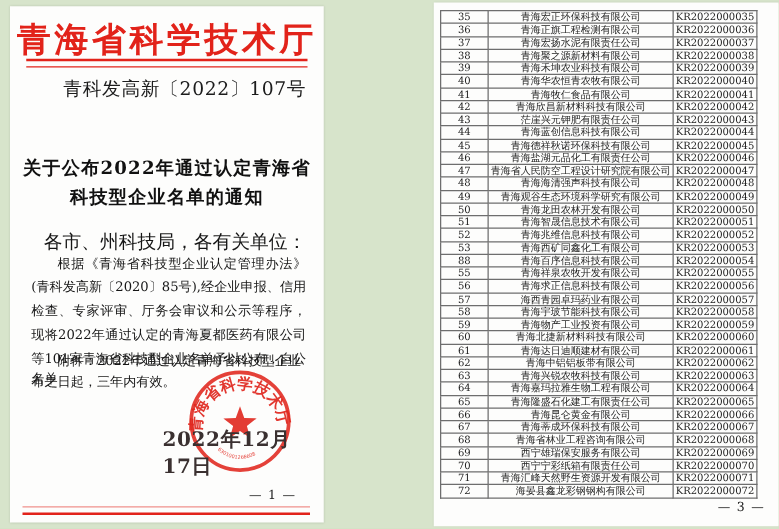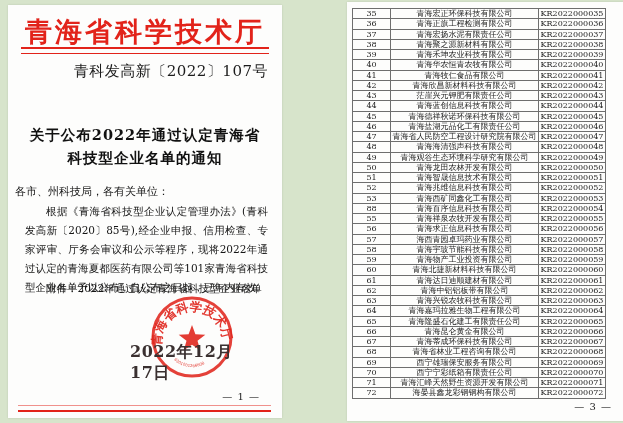--- a/index.html
+++ b/index.html
@@ -8,21 +8,21 @@
     background:#cfe0c2;
   }
   .canvas{
     position:relative;width:623px;height:423px;
     background:#d7e4cb;overflow:hidden;
   }
   .page{
     position:absolute;background:#fdfdfc;
     box-shadow:0 0 2px rgba(0,0,0,0.12);
   }
-  .page-left{left:8px;top:5px;width:274px;height:413px;}
+  .page-left{left:8px;top:5px;width:251px;height:413px;}
   .page-right{left:347px;top:2px;width:277px;height:419px;}
 
   
   .agency-title{
     position:absolute;top:9px;left:0;width:100%;
     text-align:center;color:#e2231a;font-weight:bold;
     font-size:27px;letter-spacing:3px;white-space:nowrap;
   }
   .red-rule-top{
     position:absolute;top:42px;left:13px;right:13px;height:4px;
@@ -31,22 +31,22 @@
   .doc-number{
     position:absolute;top:57px;right:14px;
     font-size:15px;color:#1c1c1c;letter-spacing:0.5px;text-align:right;
   }
   .doc-title{
     position:absolute;top:118px;left:0;width:100%;
     text-align:center;font-size:14.5px;font-weight:bold;
     color:#111;line-height:23px;letter-spacing:1px;
   }
   .salutation{
-    position:absolute;top:179px;left:7px;right:14px;
-    font-size:11px;color:#161616;
+    position:absolute;top:179px;left:27px;right:14px;
+    font-size:15px;color:#161616;
   }
   .body-par{
     position:absolute;top:197px;left:17px;right:14px;
     font-size:10.5px;color:#161616;line-height:19px;
     text-align:justify;text-indent:2em;
   }
   .attachment{
     position:absolute;top:277px;left:17px;right:14px;
     font-size:10.5px;color:#161616;text-indent:2em;
   }

